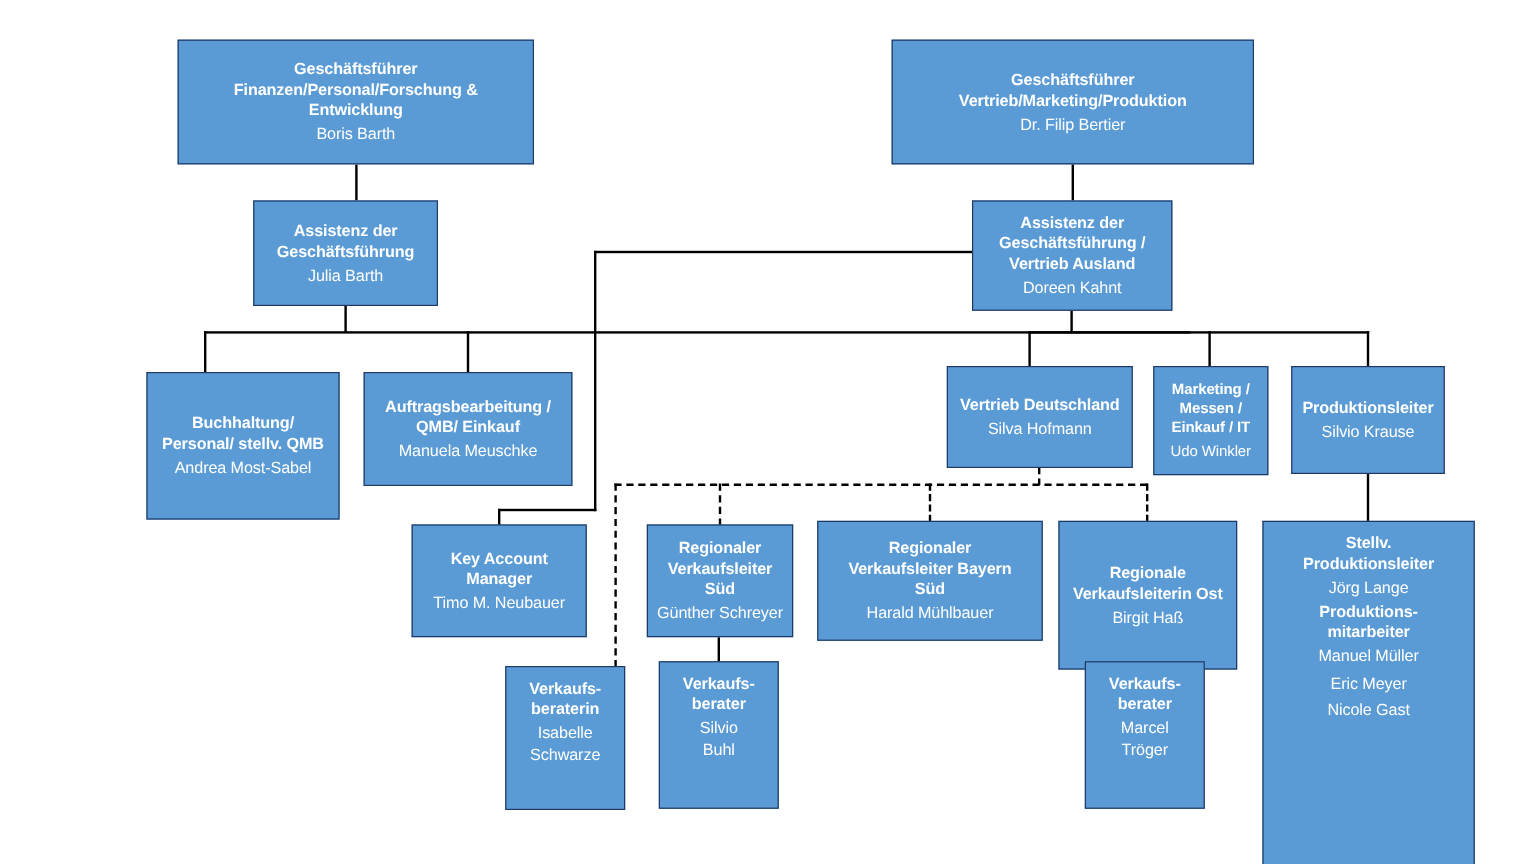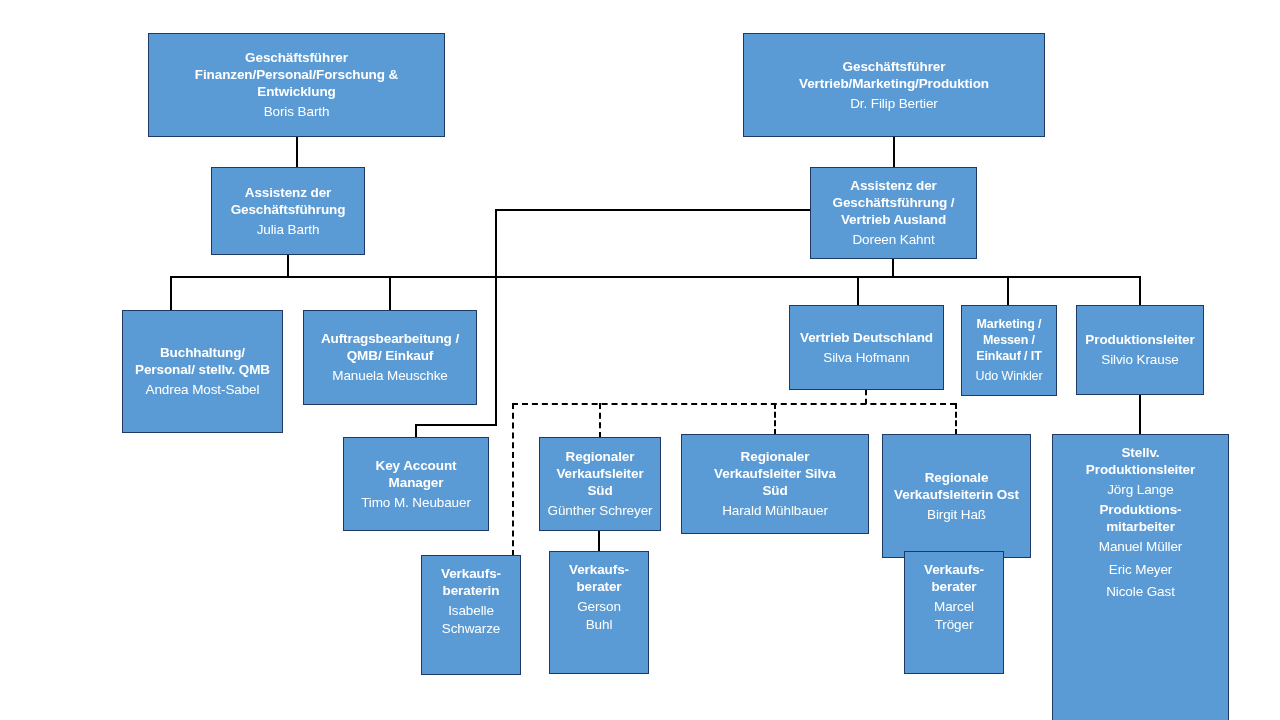--- a/index.html
+++ b/index.html
@@ -205,21 +205,21 @@
     <div class="title">
       <div>Regionaler</div>
       <div>Verkaufsleiter Süd</div>
     </div>
     <div class="person">Günther Schreyer</div>
   </div>
 
   <div class="node" style="left:681px; top:434px; width:188px; height:100px;">
     <div class="title">
       <div>Regionaler</div>
-      <div>Verkaufsleiter Silva</div>
+      <div>Verkaufsleiter Bayern</div>
       <div>Süd</div>
     </div>
     <div class="person">Harald Mühlbauer</div>
   </div>
 
   <div class="node" style="left:882px; top:434px; width:149px; height:124px;">
     <div class="title">
       <div>Regionale</div>
       <div>Verkaufsleiterin Ost</div>
     </div>
@@ -251,21 +251,21 @@
       <div>Schwarze</div>
     </div>
   </div>
 
   <div class="node top-align" style="left:549px; top:551px; width:100px; height:123px;">
     <div class="title">
       <div>Verkaufs-</div>
       <div>berater</div>
     </div>
     <div class="person">
-      <div>Gerson</div>
+      <div>Silvio</div>
       <div>Buhl</div>
     </div>
   </div>
 
   <div class="node top-align" style="left:904px; top:551px; width:100px; height:123px;">
     <div class="title">
       <div>Verkaufs-</div>
       <div>berater</div>
     </div>
     <div class="person">

